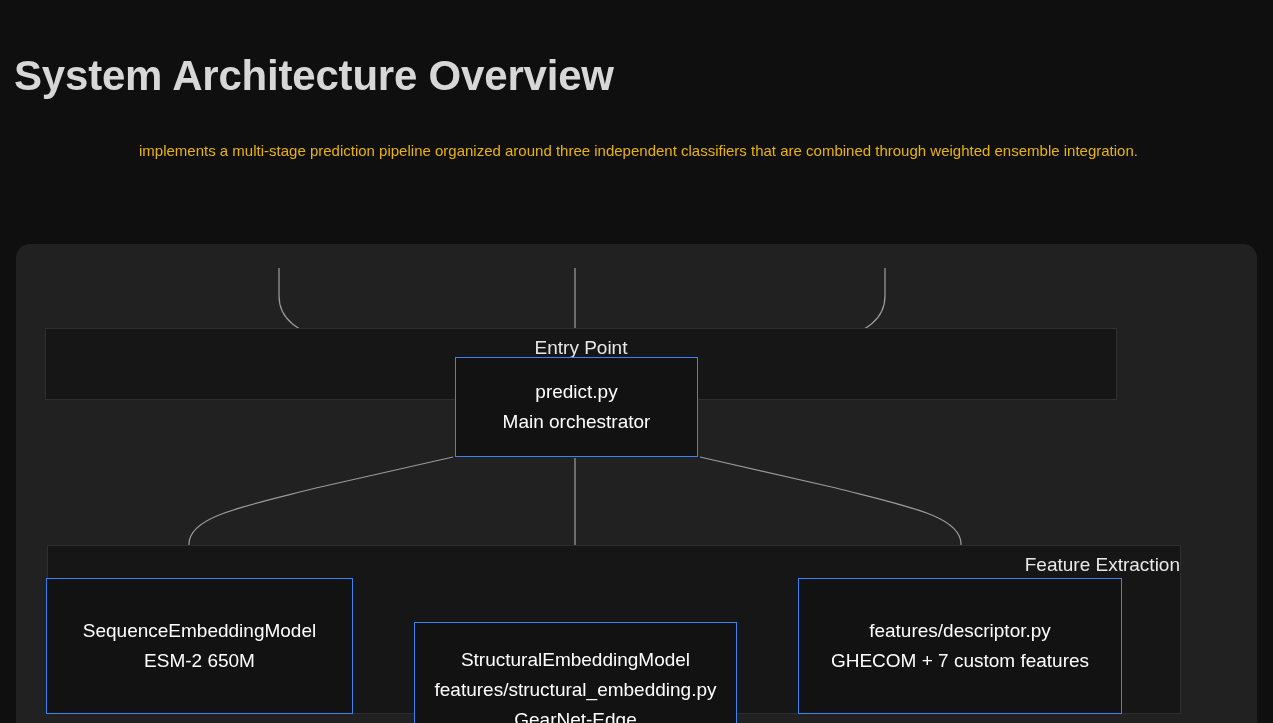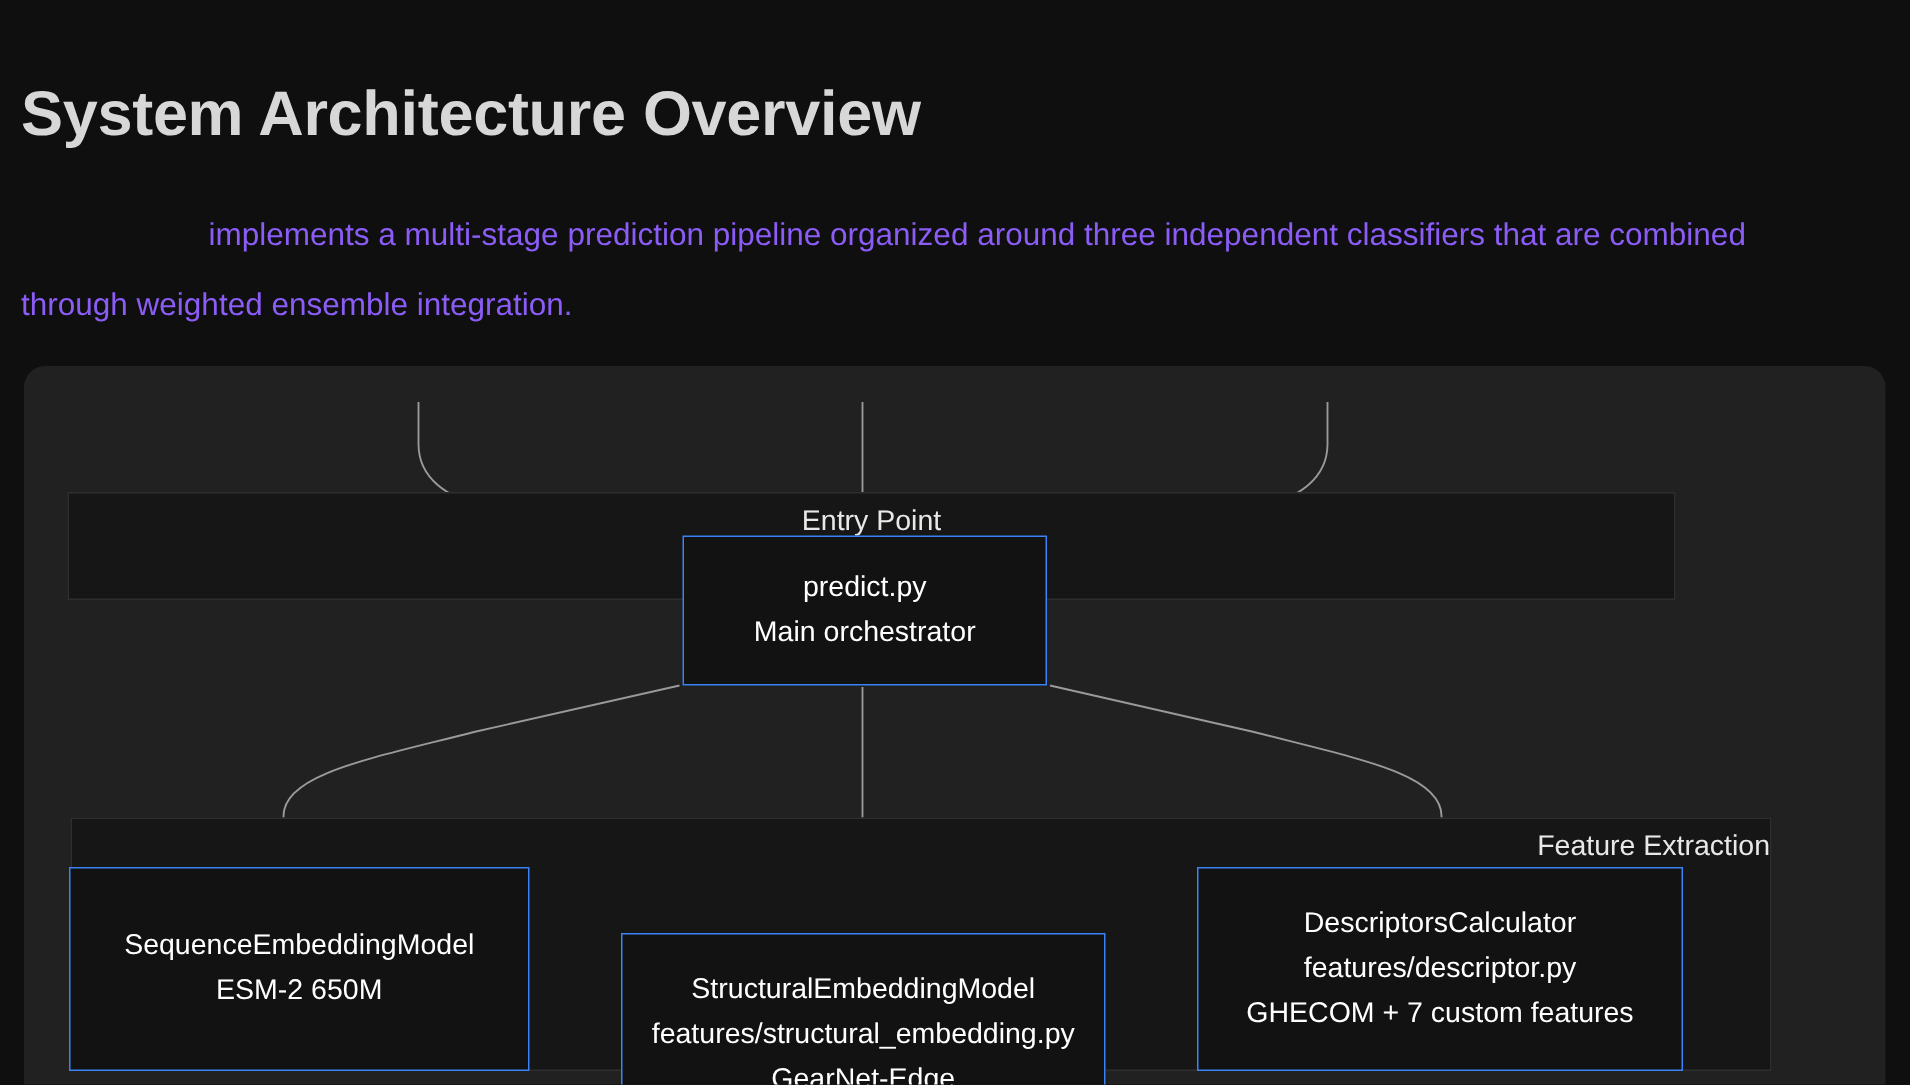--- a/index.html
+++ b/index.html
@@ -25,23 +25,23 @@
     font-weight: bold;
     letter-spacing: -0.2px;
     color: #d7d7d7;
     line-height: 1.15;
     white-space: nowrap;
   }
   .doc-para {
     position: absolute;
     left: 14px; top: 112px;
     width: 1180px;
-    font-size: 21px;
+    font-size: 15px;
     line-height: 47px;
-    color: #8b5cf6;
+    color: #eab308;
   }
   .doc-para .lead-indent { display: inline-block; width: 125px; }
 
   
   .diagram {
     position: absolute;
     left: 16px; top: 244px;
     width: 1241px; height: 508px;
     background: #212121;
     border-radius: 14px;
@@ -157,20 +157,19 @@
         <span class="node-line">ESM-2 650M</span>
       </div>
 
       <div class="node" id="node-struct">
         <span class="node-line">StructuralEmbeddingModel</span>
         <span class="node-line">features/structural_embedding.py</span>
         <span class="node-line">GearNet-Edge</span>
       </div>
 
       <div class="node" id="node-desc">
-        <span class="node-line">DescriptorsCalculator</span>
         <span class="node-line">features/descriptor.py</span>
         <span class="node-line">GHECOM + 7 custom features</span>
       </div>
 
     </div>
   </div>
 </div>
 
 </body></html>

